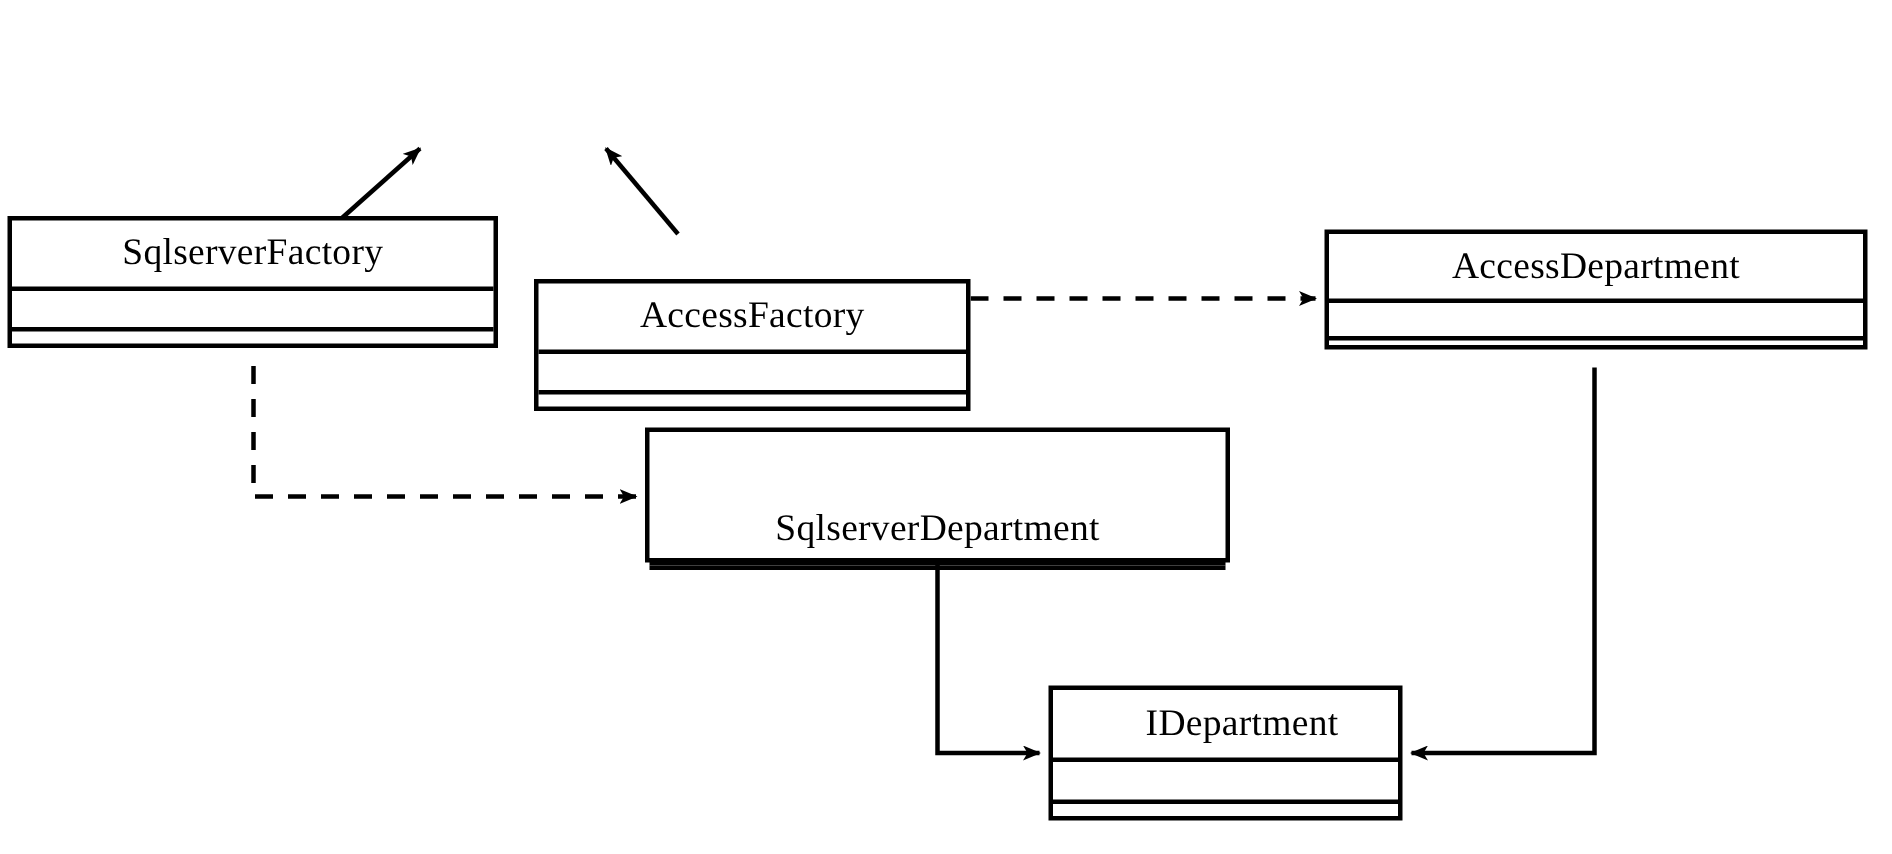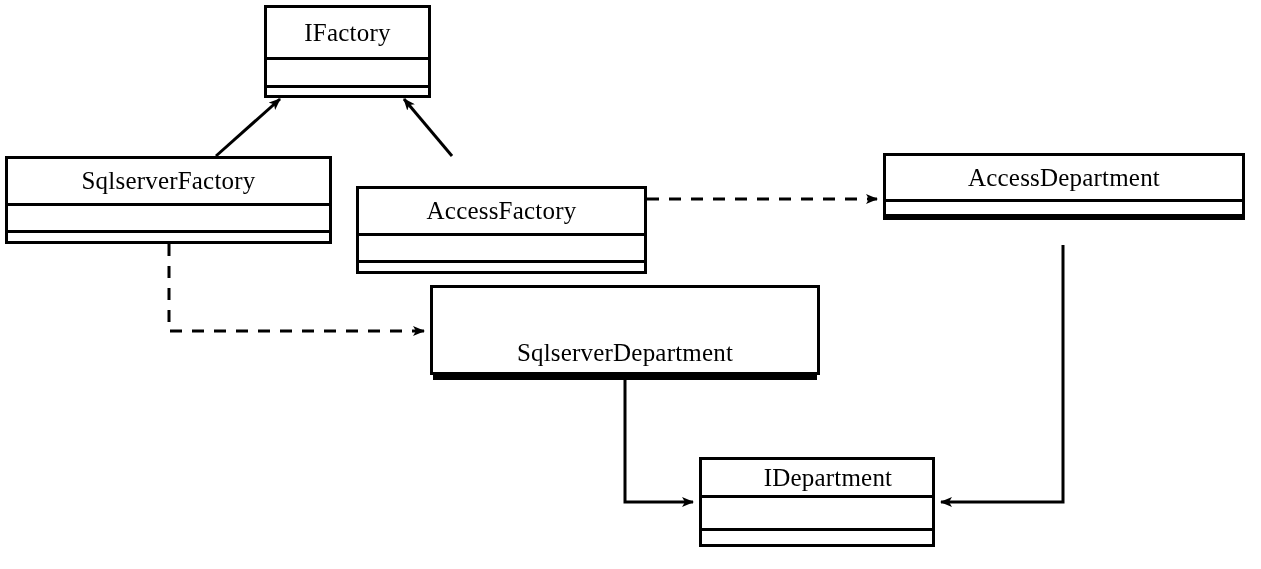--- a/index.html
+++ b/index.html
@@ -84,49 +84,44 @@
       <polyline points="169,244 169,331 424,331" fill="none" stroke="#000000" stroke-width="3" stroke-dasharray="12 10" marker-end="url(#arrow-filled)"></polyline>
     </g>
     <g>
       <polyline points="625,375 625,502 693,502" fill="none" stroke="#000000" stroke-width="3" marker-end="url(#arrow-filled)"></polyline>
     </g>
     <g>
       <polyline points="1063,245 1063,502 941,502" fill="none" stroke="#000000" stroke-width="3" marker-end="url(#arrow-filled)"></polyline>
     </g>
   </svg>
 
-  <div class="uml-class" style="left:264px; top:5px; width:167px; height:93px;">
-    <div class="uml-name" style="height:52px; font-size:25px;">IFactory</div>
-    <div class="uml-compartment attrs" style="height:20px;"></div>
-    <div class="uml-compartment ops"></div>
-  </div>
 
-  <div class="uml-class" style="left:5px; top:156px; width:327px; height:88px;">
+  <div class="uml-class" style="left:5px; top:144px; width:327px; height:88px;">
     <div class="uml-name" style="height:47px; font-size:25px;">SqlserverFactory</div>
     <div class="uml-compartment attrs" style="height:19px;"></div>
     <div class="uml-compartment ops"></div>
   </div>
 
   <div class="uml-class" style="left:356px; top:156px; width:291px; height:88px;margin-top:30px;">
     <div class="uml-name" style="height:47px; font-size:25px;">AccessFactory</div>
     <div class="uml-compartment attrs" style="height:19px;"></div>
     <div class="uml-compartment ops"></div>
   </div>
 
-  <div class="uml-class" style="left:883px; top:153px; width:362px; height:67px;">
+  <div class="uml-class" style="left:883px; top:153px; width:362px; height:80px;">
     <div class="uml-name" style="height:46px; font-size:25px;">AccessDepartment</div>
     <div class="uml-compartment attrs" style="height:21px;"></div>
     <div class="uml-compartment ops"></div>
   </div>
 
   <div class="uml-class" style="left:430px; top:285px; width:390px; height:90px;">
     <div class="uml-name" style="height:45px; font-size:25px;margin-top:44px;">SqlserverDepartment</div>
     <div class="uml-compartment attrs" style="height:21px;"></div>
     <div class="uml-compartment ops"></div>
   </div>
 
   <div class="uml-class" style="left:699px; top:457px; width:236px; height:90px;">
-    <div class="uml-name" style="height:38px; font-size:25px;padding-left:22px;">IDepartment</div>
+    <div class="uml-name" style="height:48px; font-size:25px;padding-left:22px;">IDepartment</div>
     <div class="uml-compartment attrs" style="height:20px;"></div>
     <div class="uml-compartment ops"></div>
   </div>
 
 </div>
 
 </body></html>

